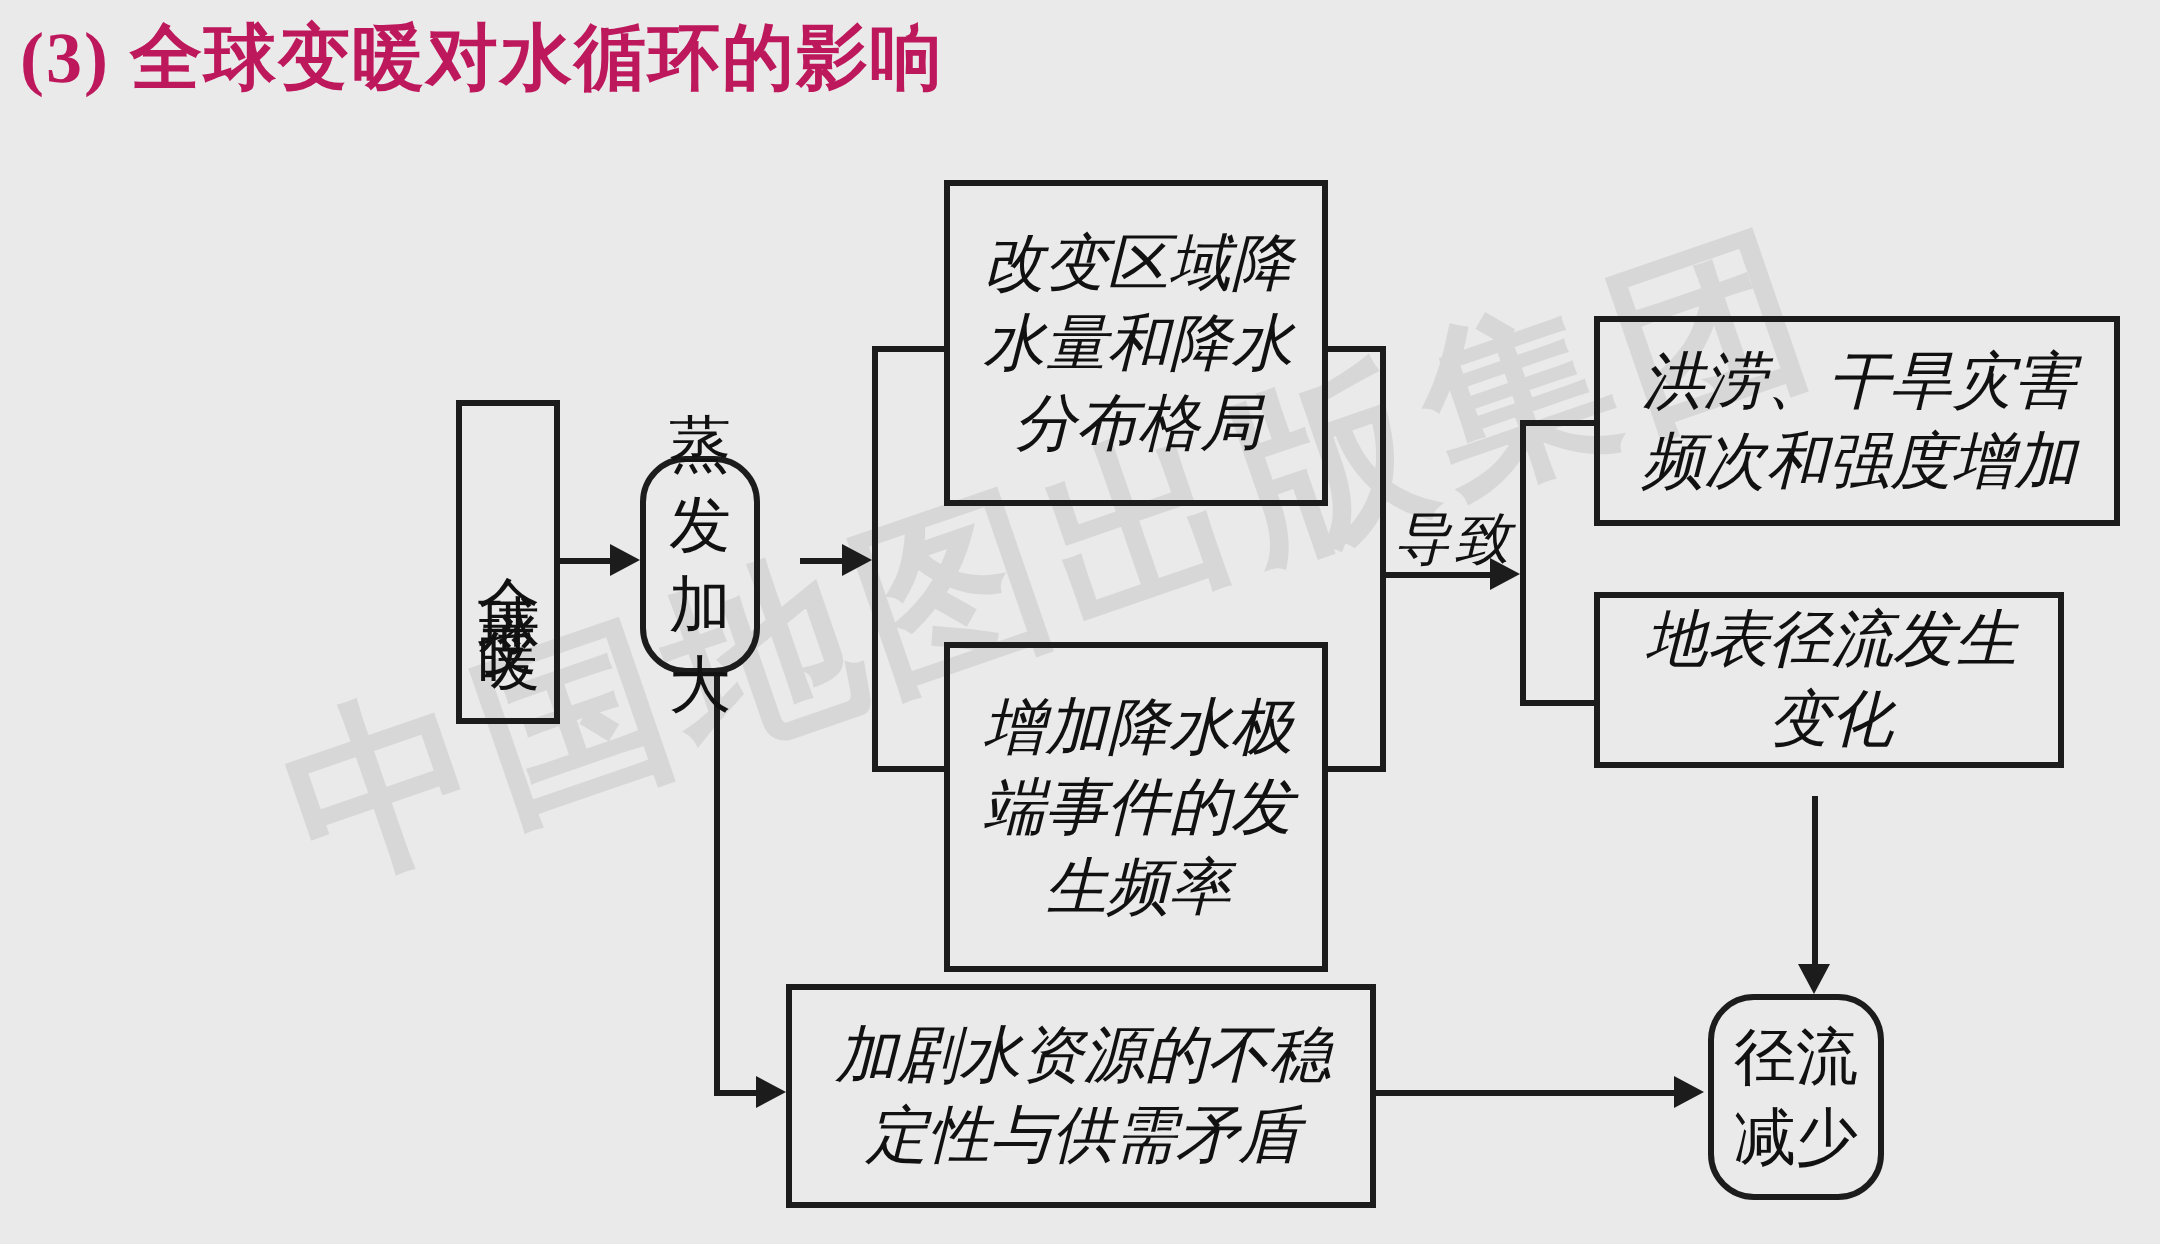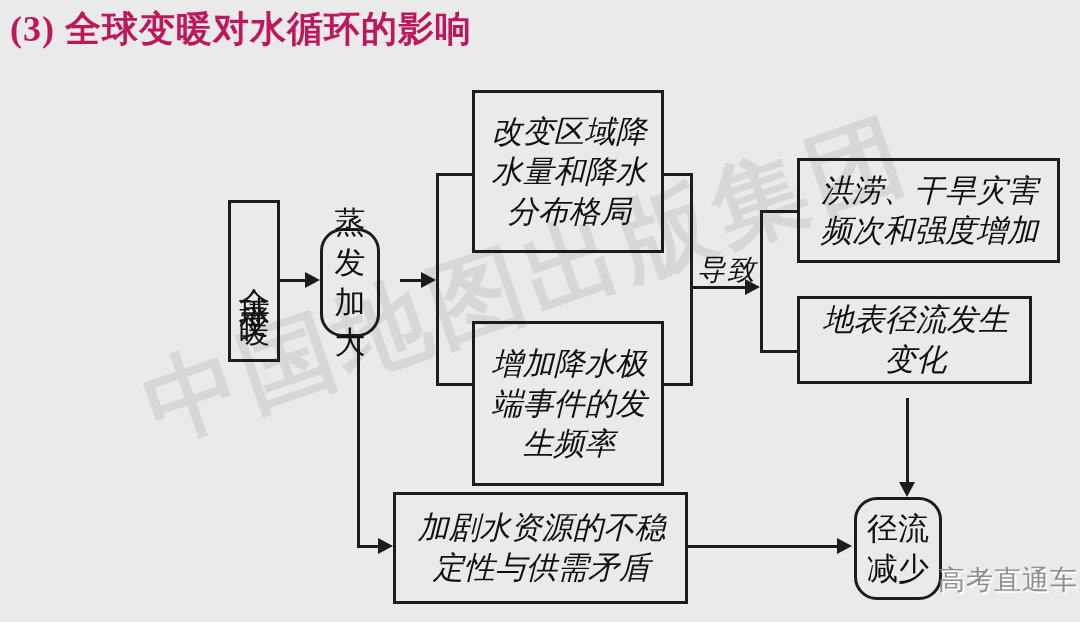--- a/index.html
+++ b/index.html
@@ -63,21 +63,20 @@
   }
 </style>
 </head>
 <body>
 
 <div class="canvas">
 
   <div class="page-title">(3) 全球变暖对水循环的影响</div>
 
   <div class="wm-diagonal">中国地图出版集团</div>
-  <div class="wm-corner">高考直通车</div>
 
   <div class="node vtext" id="n-global">
     <span>全球变暖</span>
   </div>
   <div class="node center" id="n-evap">
     <span>蒸发加大</span>
   </div>
   <div class="node leftpad" id="n-precip">
     <span>改变区域降水量和降水分布格局</span>
   </div>

